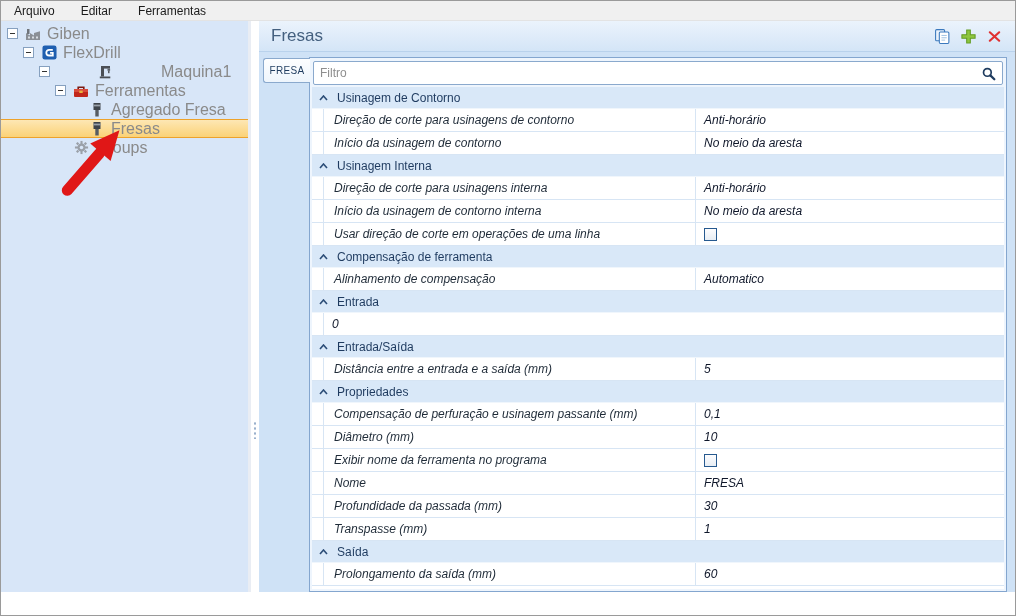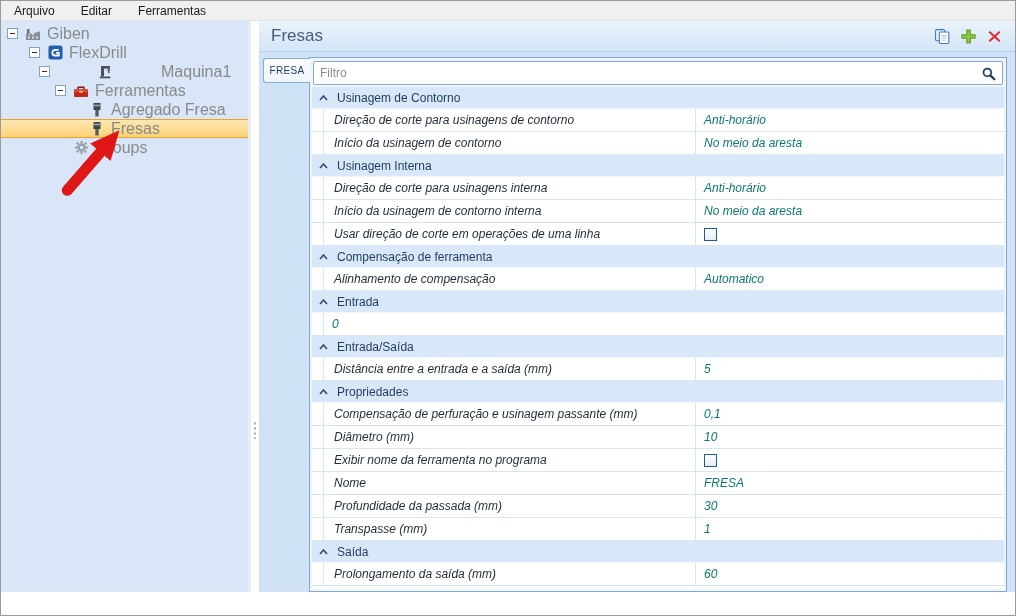--- a/index.html
+++ b/index.html
@@ -65,21 +65,21 @@
   .magnifier { flex:none; margin-left:6px; display:flex; }
 
   .prop-grid { flex:1; background:#fff; overflow:hidden; display:flex; flex-direction:column; }
   .g-row { flex:none; display:flex; align-items:center; font-size:12px; }
   .g-row.section { height:22px; background:#d9e8f8; color:#1e3a5f; border-bottom:1px solid #f0f6fc; }
   .chev { margin:0 9px 0 7px; display:flex; }
   .g-row.prop { height:23px; border-bottom:1px solid #d7e5f4;font-style:italic; }
   .gutter { width:12px; height:100%; flex:none; border-right:1px solid #d7e5f4; }
   .p-label { width:372px; flex:none; height:100%; padding-left:10px; display:flex; align-items:center;
              border-right:1px solid #d7e5f4; color:#1f2b38; }
-  .p-value { flex:1; height:100%; padding-left:8px; display:flex; align-items:center; color:#0f766e; }
+  .p-value { flex:1; height:100%; padding-left:8px; display:flex; align-items:center; color:#0f172a; }
   .checkbox { width:13px; height:13px; border:1px solid #26598f; background:linear-gradient(#fdfdfe,#e7edf4); }
 
   .arrow-overlay { position:absolute; left:0; top:0; pointer-events:none; z-index:6; }
 </style>
 </head>
 <body>
 
 <div class="window">
 
 
@@ -97,21 +97,21 @@
             <svg width="16" height="16" viewBox="0 0 16 16">
               <rect x="2" y="3" width="2.5" height="5" fill="#6f747b"></rect>
               <path d="M1 14V7l4 2.5V7l4 2.5V7l6-1.8V14z" fill="#8a8f96"></path>
               <rect x="3" y="10.5" width="2" height="2" fill="#d8dde3"></rect>
               <rect x="7" y="10.5" width="2" height="2" fill="#d8dde3"></rect>
               <rect x="11" y="10.5" width="2" height="2" fill="#d8dde3"></rect>
             </svg>
           </span>
     <span class="tree-label">Giben</span>
   </div>
-        <div class="tree-row" style="padding-left: 22px; margin-left: 6px;">
+        <div class="tree-row" style="padding-left: 22px;">
     <span class="expander"></span>
     <span class="tree-icon">
             <svg width="15" height="15" viewBox="0 0 16 16">
               <rect x="0.5" y="0.5" width="15" height="15" rx="2.5" fill="#1f5fb0"></rect>
               <path d="M11.5 5.2H7.6a3 3 0 100 6h3.9V8.4H8.6" stroke="#fff" stroke-width="1.9" fill="none"></path>
             </svg>
           </span>
     <span class="tree-label">FlexDrill</span>
   </div>
         <div class="tree-row" style="padding-left: 38px; gap: 41px;">

